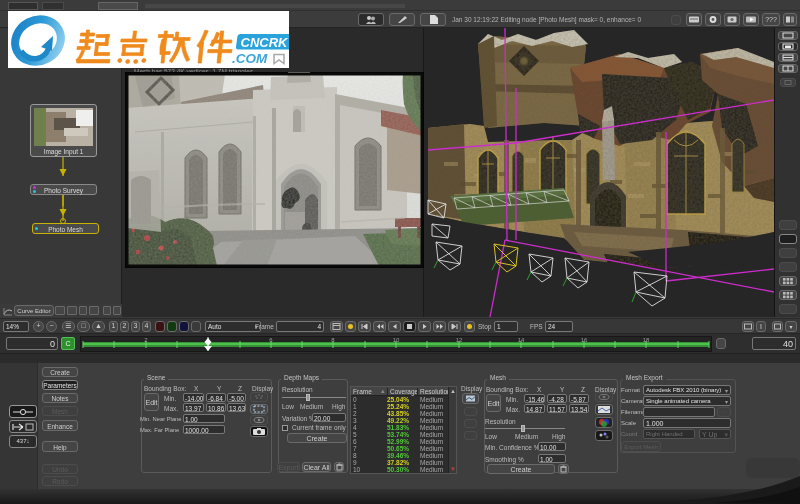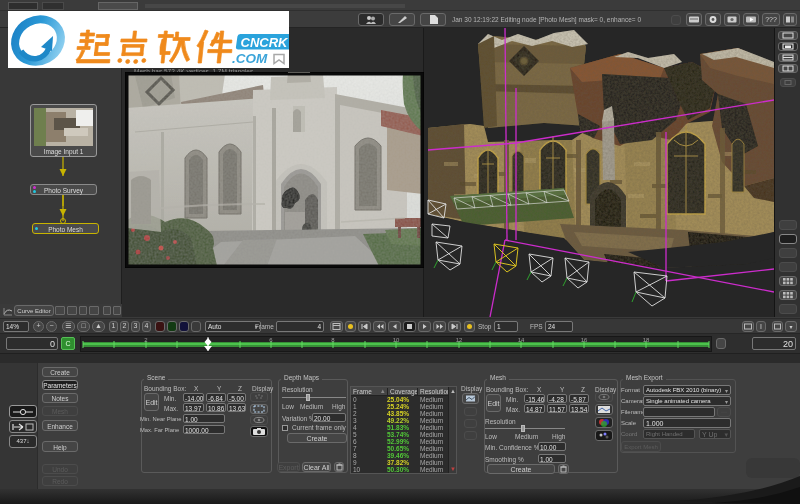--- a/index.html
+++ b/index.html
@@ -461,21 +461,21 @@
     <text x="440" y="5">14</text>
           <text x="503" y="5">16</text>
           <text x="565" y="5">18</text>
    </g>
    <path d="M127 0 L127 14" stroke="#e8e8e8" stroke-width="1"></path>
    <path d="M127 9 l-3.5 -4 l3.5 -4 l3.5 4 z" fill="#ffffff"></path>
    <path d="M127 14 l-4 -5 h8 z" fill="#ffffff"></path>
   </svg>
  </div>
  <div class="btn" style="left:716px;top:4px;width:10px;height:11px"></div>
- <div class="inp" style="left:752px;top:3px;width:44px;height:13px;text-align:right;font-size:9px">20</div>
+ <div class="inp" style="left:752px;top:3px;width:44px;height:13px;text-align:right;font-size:9px">40</div>
 </div>
 
 <div class="abs" style="left:0;top:354px;width:800px;height:9px;background:#2b2b2b"></div>
 
 <div class="abs" id="panel" style="left:0;top:363px;width:800px;height:126px;background:#3e3e3e">
  <div class="abs" style="left:0;top:0;width:38px;height:126px;background:#353535;border-right:1px solid #2c2c2c"></div>
  <div class="btn" style="left:9px;top:42px;width:28px;height:13px;background:#1a1a1a;border-color:#999">
   <svg width="26" height="11">
         <path d="M3 6 H10 M16 6 H23" stroke="#ddd" stroke-width="1"></path>
         <circle cx="13" cy="6" r="2.6" fill="none" stroke="#ddd"></circle>

